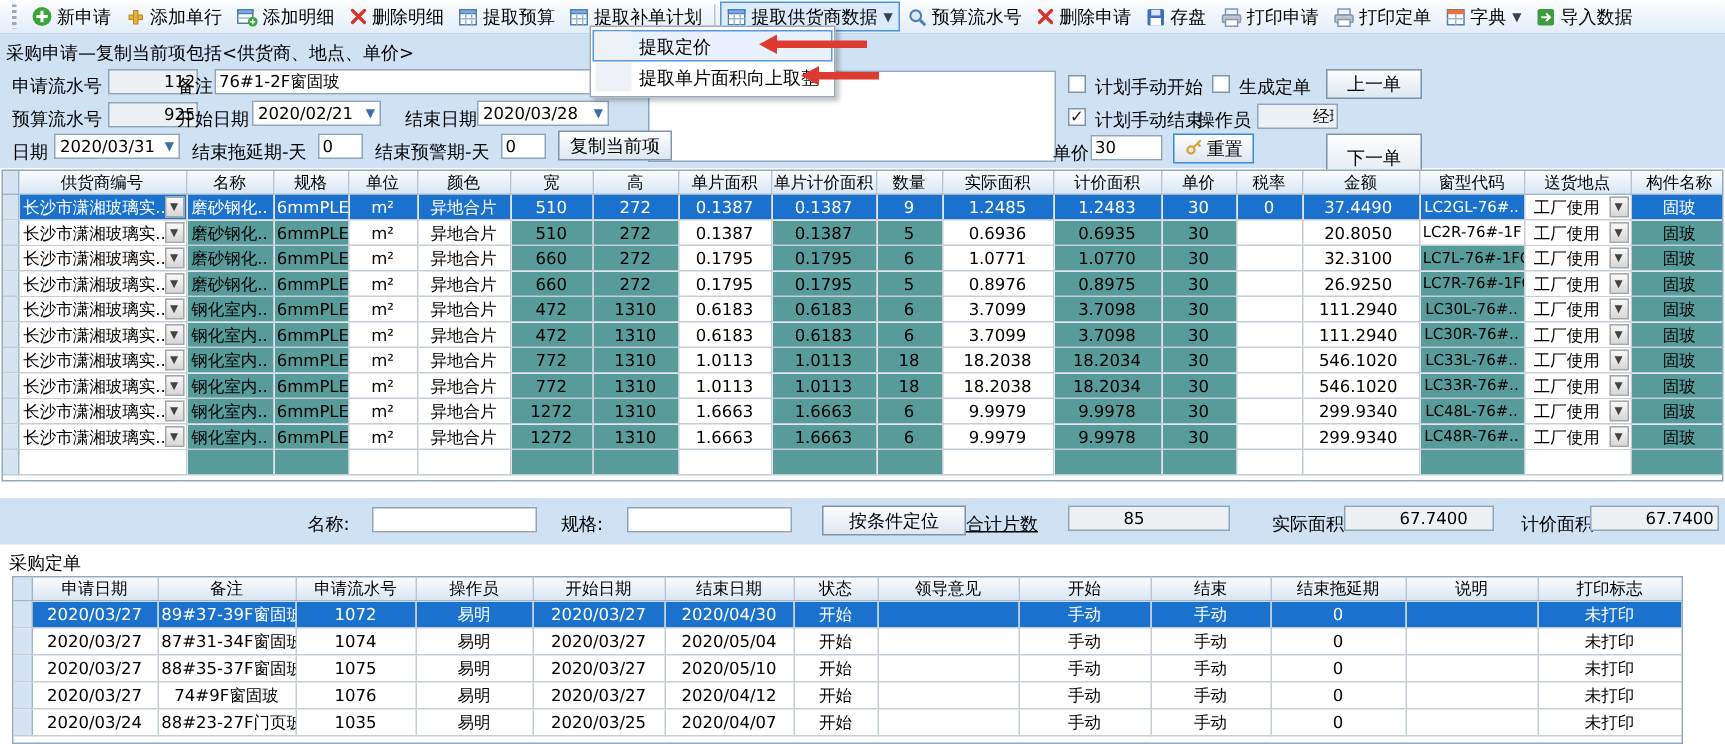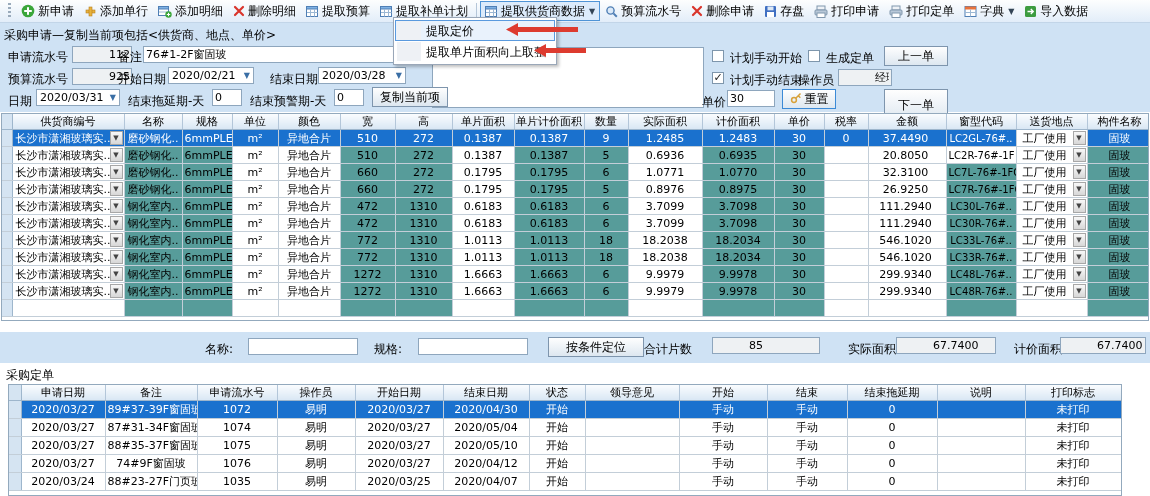--- a/index.html
+++ b/index.html
@@ -579,21 +579,21 @@
       </tbody>
     </table>
   </div>
 
 <div id="locator">
   <div class="lbl" style="left:205px;top:9px;">名称:</div>
   <input class="inp" style="left: 248px; top: 6px; width: 110px;" value="">
   <div class="lbl" style="left:374px;top:9px;">规格:</div>
   <input class="inp" style="left: 418px; top: 6px; width: 110px;" value="">
   <div class="btn" style="left:548px;top:5px;width:96px;height:20px;">按条件定位</div>
-  <div class="lbl" style="left:644px;top:9px;">合计片数</div>
+  <div class="lbl" style="left:644px;top:9px;text-decoration:underline;">合计片数</div>
   <input class="inp ro" style="left: 712px; top: 5px; width: 108px;" value="85">
   <div class="lbl" style="left:848px;top:9px;">实际面积</div>
   <input class="inp ro" style="left: 896px; top: 5px; width: 100px;" value="67.7400">
   <div class="lbl" style="left:1014px;top:9px;">计价面积</div>
   <input class="inp ro" style="left: 1060px; top: 5px; width: 86px;" value="67.7400">
 </div>
 
 <div id="orders-label">采购定单</div>
 <div class="grid-wrap" id="bottom-grid-wrap" style="left:8px;top:384px;width:1114px;height:112px;">
     <table class="grid" style="width: 1112px;">

